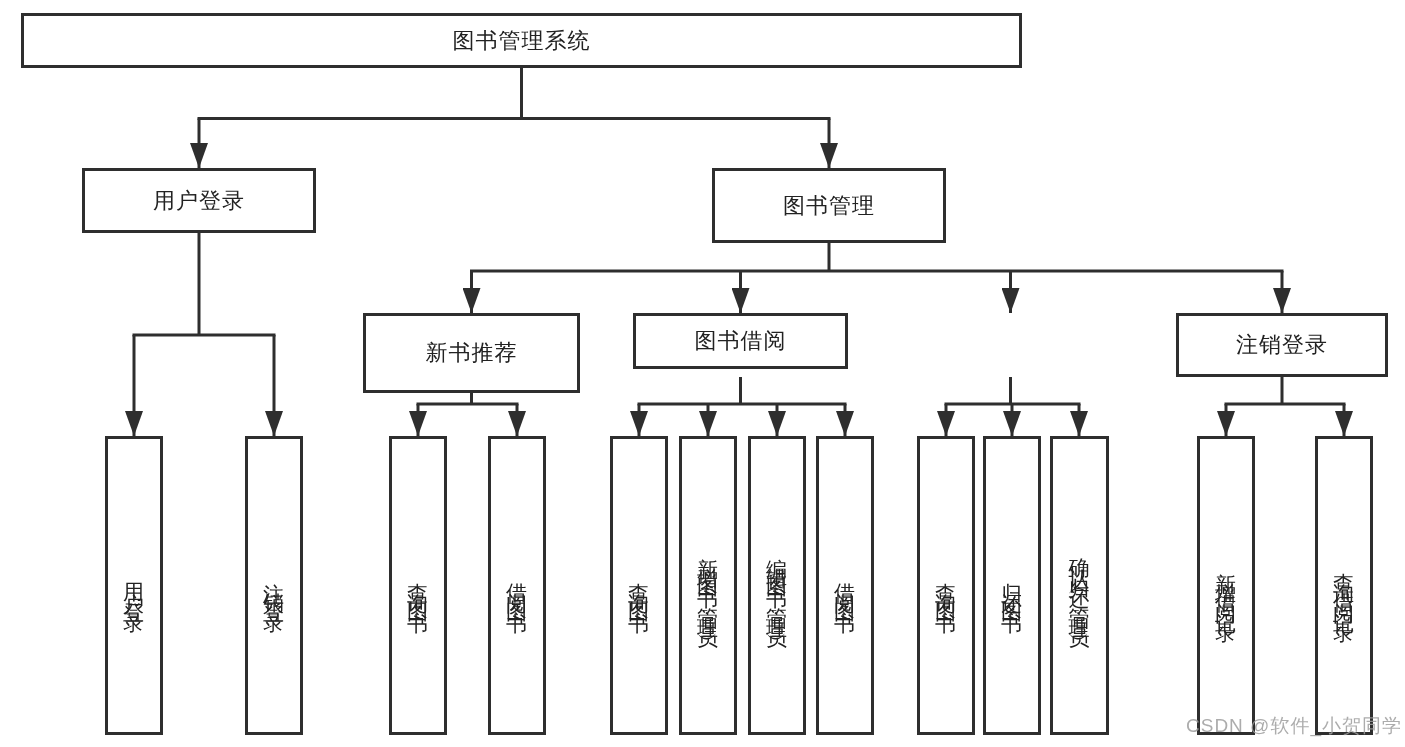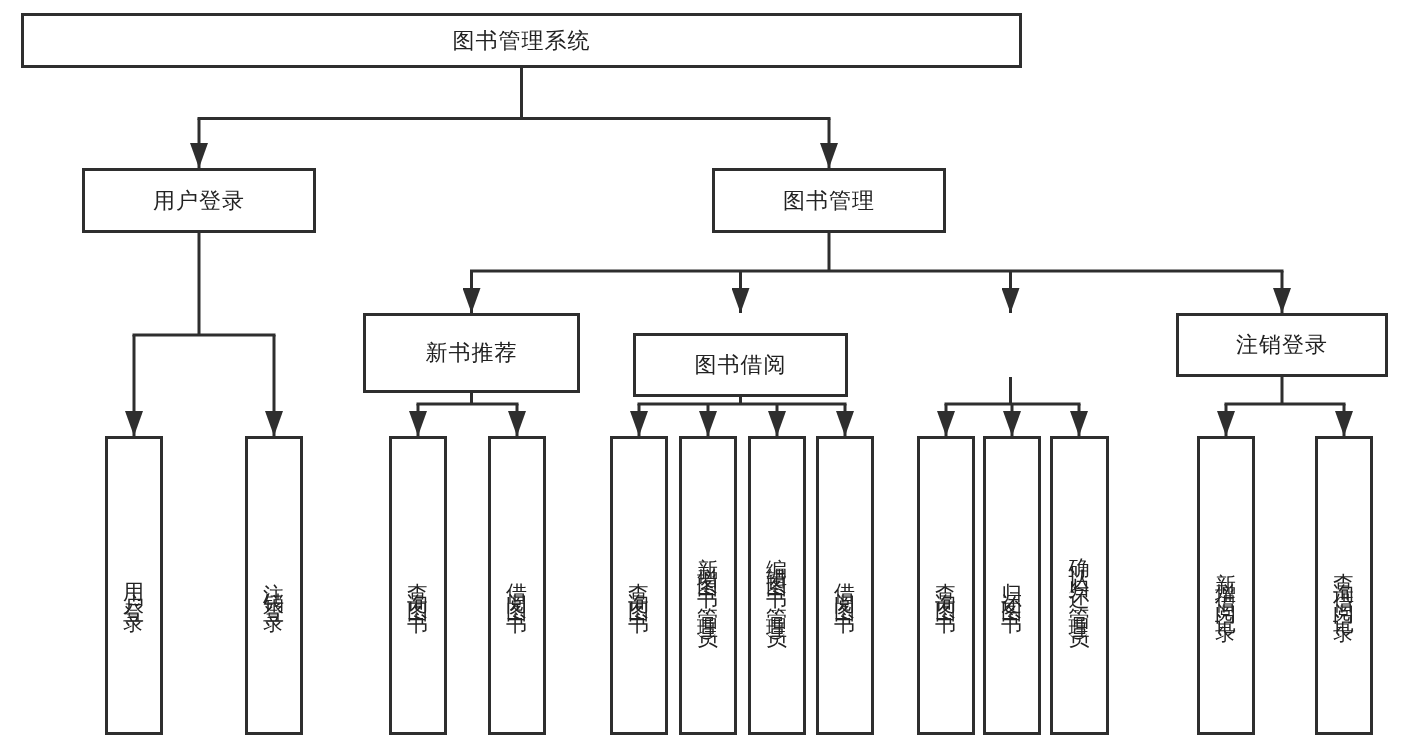--- a/index.html
+++ b/index.html
@@ -70,24 +70,24 @@
 
       <path d="M1282 377 V404 M1224.5 404 H1345.5"></path>
       <line x1="1226" y1="404" x2="1226" y2="436" marker-end="url(#arrow)"></line>
       <line x1="1344" y1="404" x2="1344" y2="436" marker-end="url(#arrow)"></line>
     </g>
   </svg>
 
   <div class="node h" style="left:21px; top:13px; width:1001px; height:55px;">图书管理系统</div>
 
   <div class="node h" style="left:82px; top:168px; width:234px; height:65px;">用户登录</div>
-  <div class="node h" style="left:712px; top:168px; width:234px; height:65px;">图书管理</div>
+  <div class="node h" style="left:712px; top:168px; width:234px; height:75px;">图书管理</div>
 
   <div class="node h" style="left:363px; top:313px; width:217px; height:80px;">新书推荐</div>
-  <div class="node h" style="left:633px; top:313px; width:215px; height:64px;margin-top:20px;">图书借阅</div>
+  <div class="node h" style="left:633px; top:313px; width:215px; height:56px;">图书借阅</div>
   <div class="node h" style="left:1176px; top:313px; width:212px; height:64px;">注销登录</div>
 
   <div class="node leaf" style="left:105px; top:436px; width:58px; height:299px;">
     <span>用户登录</span>
   </div>
   <div class="node leaf" style="left:245px; top:436px; width:58px; height:299px;">
     <span>注销登录</span>
   </div>
 
   <div class="node leaf" style="left:389px; top:436px; width:58px; height:299px;">
@@ -120,14 +120,15 @@
     <span>确认归还（管理员）</span>
   </div>
 
   <div class="node leaf" style="left:1197px; top:436px; width:58px; height:299px;">
     <span>新增借阅记录</span>
   </div>
   <div class="node leaf" style="left:1315px; top:436px; width:58px; height:299px;">
     <span>查询借阅记录</span>
   </div>
 
+  <div class="watermark">CSDN @软件_小贺同学</div>
 
 </div>
 
 </body></html>

